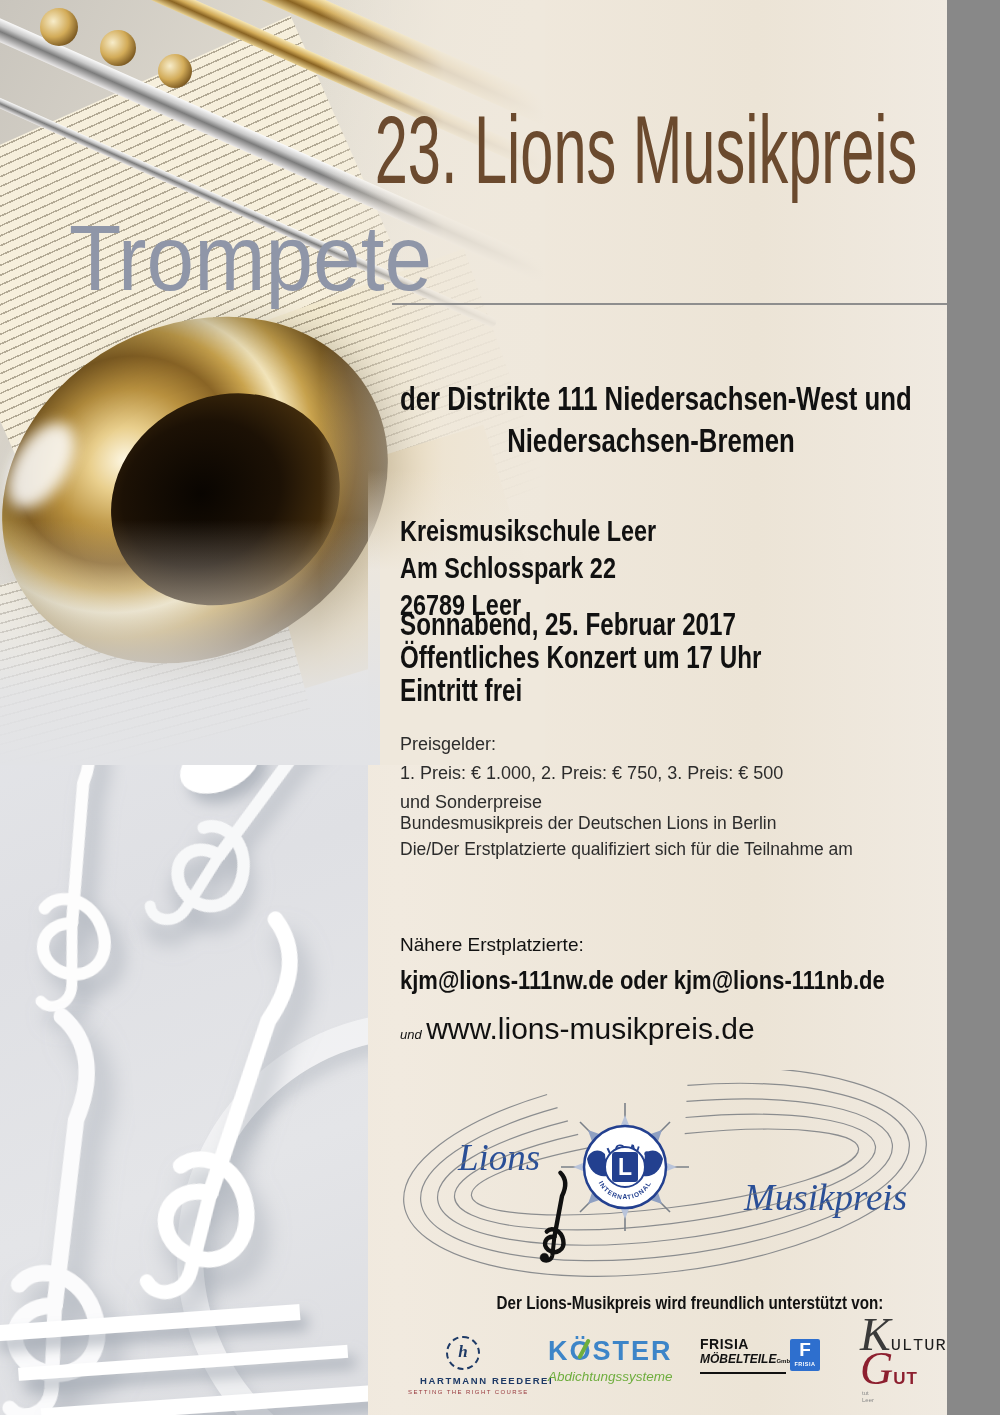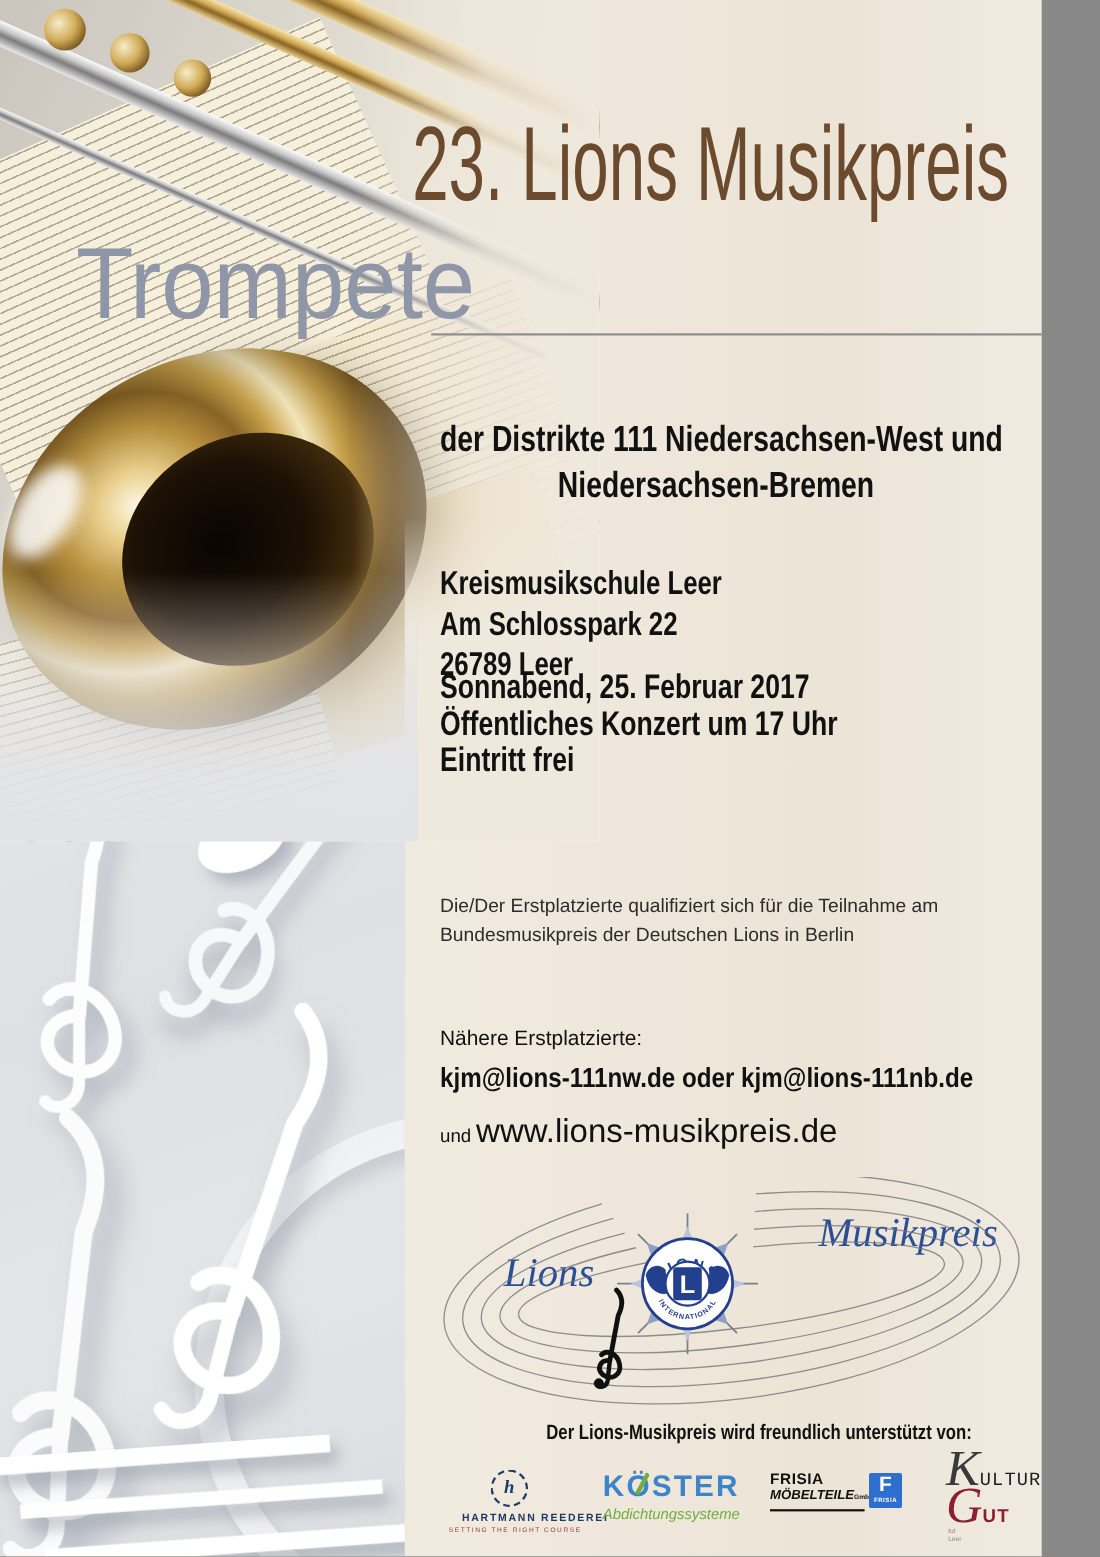--- a/index.html
+++ b/index.html
@@ -45,27 +45,27 @@
   #venue{top:512px;left:400px;font-size:30px;line-height:37px;font-weight:bold;color:#111;
          transform:scaleX(.78);transform-origin:0 0;white-space:nowrap;}
   #event{top:608px;left:400px;font-size:31px;line-height:33px;font-weight:bold;color:#111;
          transform:scaleX(.78);transform-origin:0 0;white-space:nowrap;}
   #prizes{top:730px;left:400px;font-size:18px;line-height:29px;color:#2c2c2c;white-space:nowrap;}
   #qual{top:810px;left:400px;font-size:17.5px;line-height:26px;color:#2c2c2c;white-space:nowrap;}
   #info-h{top:934px;left:400px;font-size:19px;color:#111;}
   #emails{top:966px;left:400px;font-size:25px;font-weight:bold;color:#111;
           transform:scaleX(.88);transform-origin:0 0;white-space:nowrap;}
   #undline{top:1012px;left:400px;white-space:nowrap;color:#111;}
-  #undline .u1{font-size:17px;}
+  #undline .u1{font-size:13px;font-style:italic;}
   #undline .u2{font-size:30px;font-weight:normal;}
 
   
   .serifblue{font-family:"Liberation Serif",serif;font-style:italic;color:#2a4f97;}
   #lions-word{top:1136px;left:458px;font-size:37px;}
-  #musik-word{top:1100px;left:744px;font-size:37px;text-align:right;}
+  #musik-word{top:1176px;left:744px;font-size:37px;text-align:right;}
 
   
   #sp-head{top:1292px;left:380px;width:620px;text-align:center;font-size:19px;color:#111;font-weight:bold;
            transform:scaleX(.80);transform-origin:50% 0;}
   .navy{color:#1e3a66;}
   #ha{top:1336px;left:408px;width:110px;text-align:center;}
   #ha-mark{position:relative;margin:0 auto;width:30px;height:30px;border:2px dashed #1e3a66;border-radius:50%;
            font-family:"Liberation Serif",serif;font-style:italic;font-weight:bold;font-size:17px;line-height:28px;color:#1e3a66;}
   #ha-name{margin-top:5px;font-size:9.5px;letter-spacing:1.6px;font-weight:bold;white-space:nowrap;padding-left:12px;}
   #ha-tag{margin-top:3px;font-size:6px;letter-spacing:1.4px;color:#97373c;white-space:nowrap;}
@@ -163,24 +163,29 @@
     <div>Am Schlosspark 22</div>
     <div>26789 Leer</div>
   </div>
 
   <div class="abs" id="event">
     <div>Sonnabend, 25. Februar 2017</div>
     <div>Öffentliches Konzert um 17 Uhr</div>
     <div>Eintritt frei</div>
   </div>
 
+  <div class="abs" id="prizes">
+    <div>Preisgelder:</div>
+    <div>1. Preis: € 1.000, 2. Preis: € 750, 3. Preis: € 500</div>
+    <div>und Sonderpreise</div>
+  </div>
 
   <div class="abs" id="qual">
+    <div>Bundesmusikpreis der Deutschen Lions in Berlin</div>
     <div>Die/Der Erstplatzierte qualifiziert sich für die Teilnahme am</div>
-    <div>Bundesmusikpreis der Deutschen Lions in Berlin</div>
   </div>
 
   <div class="abs" id="info-h">Nähere Erstplatzierte:</div>
   <div class="abs" id="emails">kjm@lions-111nw.de oder kjm@lions-111nb.de</div>
   <div class="abs" id="undline">
     <span class="u1">und</span>
     <span class="u2">www.lions-musikpreis.de</span>
   </div>
 
   <div class="abs serifblue" id="lions-word">Lions</div>

